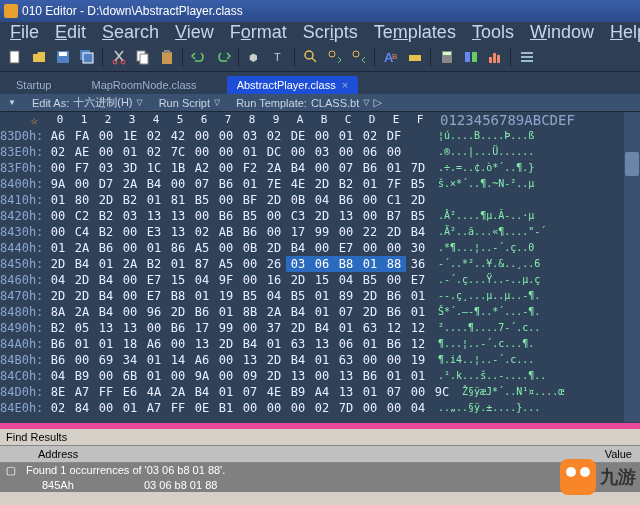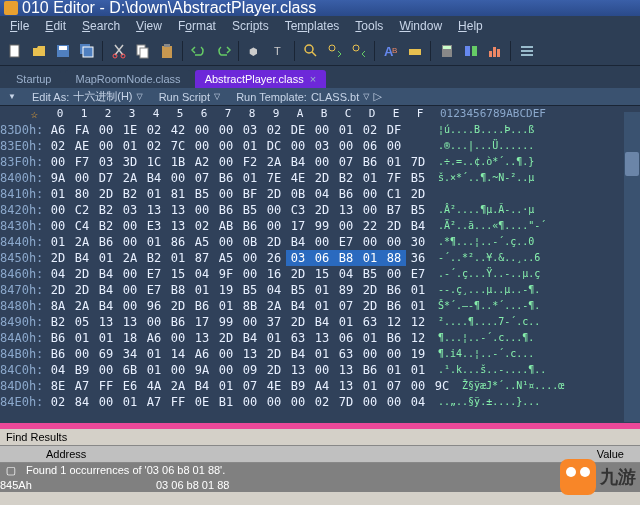--- a/index.html
+++ b/index.html
@@ -1,56 +1,56 @@
 <!DOCTYPE html>
 <html><head>
 <meta charset="utf-8">
 <style>
 *{margin:0;padding:0;box-sizing:border-box}
 body{width:640px;height:505px;background:#30415a;font-family:"Microsoft YaHei",sans-serif;font-size:11px;color:#c8d5e8;overflow:hidden;position:relative}
-.titlebar{height:16px;background:linear-gradient(#3a5fa8,#2a4a8a);display:flex;align-items:center;padding:8px 4px;color:#fff;font-size:16px}
+.titlebar{height:22px;background:linear-gradient(#3a5fa8,#2a4a8a);display:flex;align-items:center;padding:8px 4px;color:#fff;font-size:12px}
 .titlebar .ico{width:14px;height:14px;background:#e8a030;border-radius:2px;margin-right:4px}
 .menubar{height:20px;background:#2d3e55;display:flex;align-items:center;padding:0 2px}
-.menubar span{padding:2px 8px;color:#c8d5e8;font-size:12px}
+.menubar span{padding:2px 8px;color:#c8d5e8;font-size:18px}
 .menubar span u{text-decoration:underline}
 .toolbar{height:30px;background:#2d3e55;display:flex;align-items:center;padding:2px 4px;gap:2px;border-bottom:1px solid #1a2535}
 .tbtn{width:22px;height:22px;display:flex;align-items:center;justify-content:center;border:1px solid transparent;border-radius:2px}
 .tbtn svg{width:16px;height:16px}
 .tsep{width:2px;height:20px;border-left:1px solid #1a2535;margin:0 2px}
-.tabbar{height:22px;background:#2d3e55;display:flex;align-items:flex-end;padding:0 6px;gap:4px}
+.tabbar{height:22px;background:#2d3e55;display:flex;align-items:flex-end;padding:0 6px;gap:20px}
 .tab{padding:3px 10px;background:#2d3e55;color:#9bb0cc;font-size:11px;border-top-left-radius:3px;border-top-right-radius:3px}
-.tab.active{background:#6d28d9;color:#fff}
+.tab.active{background:#1d4ed8;color:#fff}
 .tab .x{margin-left:6px;color:#9bb0cc}
 .subhdr{height:18px;background:#3a5270;display:flex;align-items:center;font-size:11px;color:#c8d5e8;border-bottom:1px solid #1a2535}
 .subhdr .s{display:flex;align-items:center;gap:4px;padding:0 8px}
 .subhdr .tri{font-size:8px}
 .hexwrap{display:flex;background:#30415a;height:310px;overflow:hidden}
 .hexgrid{flex:0 0 auto;font-family:Consolas,monospace;font-size:12px;line-height:16px}
 .hexcols{display:flex;color:#8ba8cc;font-size:11px;padding-left:2px}
 .hexcols span{width:24px;text-align:center}
 .hexrow{display:flex;height:16px}
 .ofs{width:46px;text-align:right;padding-right:6px;color:#8ba8cc;font-family:Consolas,monospace;font-size:12px}
 .bytes{display:flex}
 .bytes span{width:24px;text-align:center;color:#e8f0ff}
 .bytes span.hl{background:#2a6abf;color:#fff}
 .ascii{width:150px;padding-left:8px;font-family:Consolas,monospace;font-size:10px;color:#86efac;white-space:pre;overflow:hidden}
-.ascii.hdr{color:#8ba8cc;font-size:11px}
+.ascii.hdr{color:#8ba8cc;font-size:14px}
 .scrollbar{position:absolute;right:0;top:112px;width:16px;height:310px;background:#3a5270}
 .scrollbar .thumb{width:14px;height:24px;background:#6b85a8;margin:40px 1px;border-radius:2px}
 .findpanel{position:absolute;bottom:0;left:0;right:0;height:82px;background:#d4d0c8;border-top:6px solid #ec4899;font-family:Tahoma,sans-serif;font-size:11px;color:#000}
 .findpanel .fh{padding:2px 6px;background:#d4d0c8;font-weight:normal}
-.findpanel .cols{display:flex;background:#c0c0c0;border-top:1px solid #888;border-bottom:1px solid #888;padding:2px 16px}
+.findpanel .cols{display:flex;background:#c0c0c0;border-top:1px solid #888;border-bottom:1px solid #888;padding:2px 8px}
 .findpanel .cols .c1{width:60px;padding-left:30px}
 .findpanel .cols .c2{flex:1}
 .findpanel .row{display:flex;background:#808080;color:#fff;padding:1px 0}
 .findpanel .row.sel{background:#808080}
 .findpanel .row .c0{width:22px;text-align:center}
 .findpanel .row .c1{flex:1;padding-left:4px}
 .findpanel .row2{display:flex;background:#808080;color:#fff;padding:1px 0}
-.findpanel .row2 .c1{width:156px;}
+.findpanel .row2 .c1{width:144px;padding-left:42px}
 .findpanel .row2 .c2{flex:1}
 .logo{position:absolute;right:4px;bottom:10px;display:flex;align-items:center;gap:4px}
 .logo .ic{width:36px;height:36px;background:#f88628;border-radius:8px;position:relative}
 .logo .ic:before,.logo .ic:after{content:"";position:absolute;width:10px;height:10px;background:#fff;border-radius:50%;top:8px}
 .logo .ic:before{left:6px}.logo .ic:after{right:6px}
 .logo .tx{font-size:18px;color:#333;font-weight:bold}
 .star{color:#e8a030;margin:0 2px}
 </style>
 </head>
 <body>

